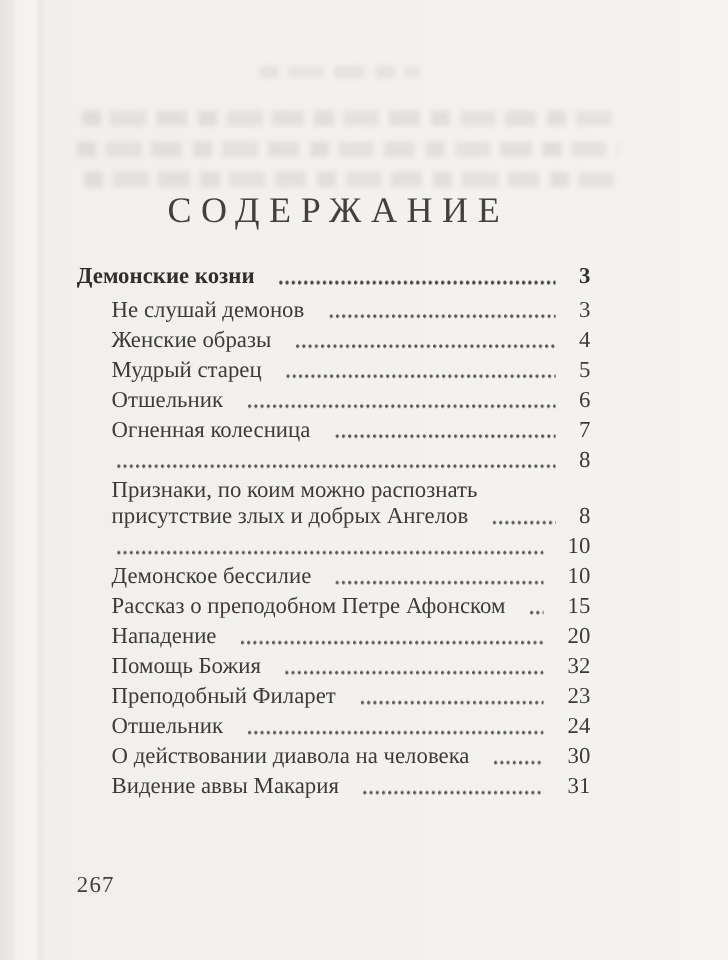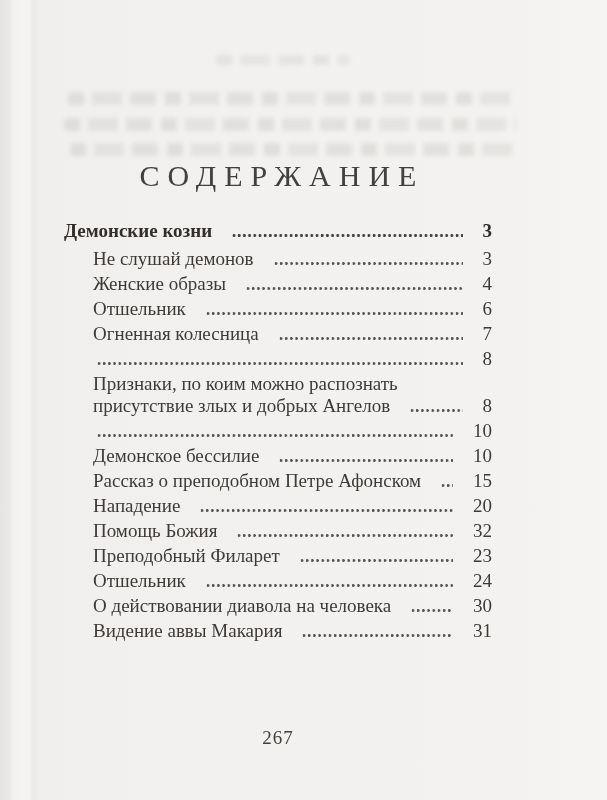--- a/index.html
+++ b/index.html
@@ -79,21 +79,21 @@
   }
   .entry.bold .dots {
     background-image: radial-gradient(circle at 2px 2.5px, #47433f 1.25px, rgba(0,0,0,0) 1.7px);
   }
   .pg { white-space: nowrap; }
   .folio {
     position: absolute;
     top: 727px;
     left: 64px;
     width: 428px;
-    text-align: center;
+    text-align: left;
     font-size: 19px;
     letter-spacing: 1px;
     color: #45403c;
   }
 </style>
 </head>
 <body>
 
 <div class="scan">
   <div class="bleed bleed-1"></div>
@@ -120,20 +120,27 @@
       </div>
       <div class="entry indent">
         <div class="leader-row">
           <span class="lbl">Женские образы</span>
           <span class="dots"></span>
           <span class="pg">4</span>
         </div>
       </div>
       <div class="entry indent">
         <div class="leader-row">
+          <span class="lbl">Мудрый старец</span>
+          <span class="dots"></span>
+          <span class="pg">5</span>
+        </div>
+      </div>
+      <div class="entry indent">
+        <div class="leader-row">
           <span class="lbl">Отшельник</span>
           <span class="dots"></span>
           <span class="pg">6</span>
         </div>
       </div>
       <div class="entry indent">
         <div class="leader-row">
           <span class="lbl">Огненная колесница</span>
           <span class="dots"></span>
           <span class="pg">7</span>

